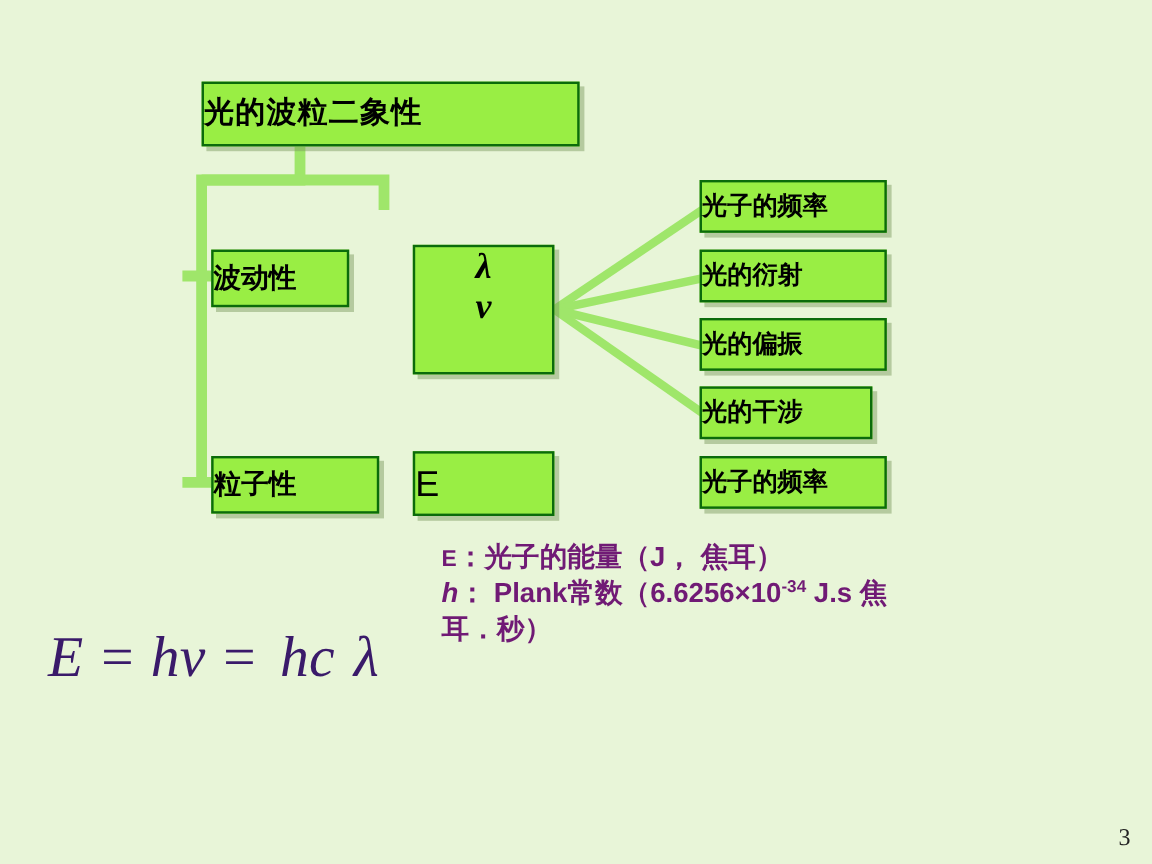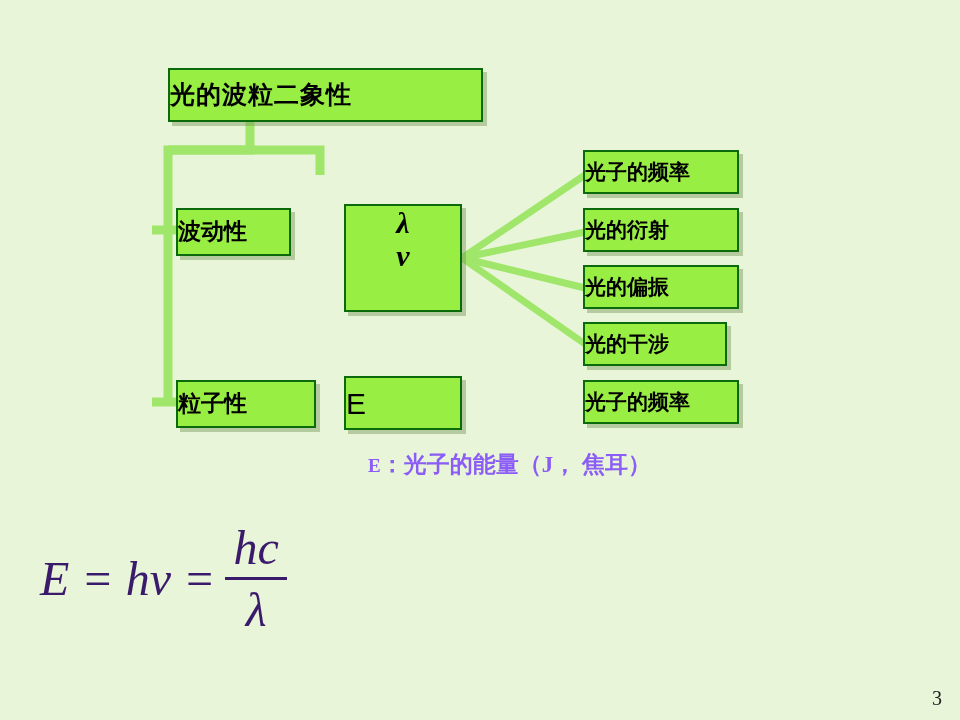--- a/index.html
+++ b/index.html
@@ -26,41 +26,41 @@
   .title-node{font-size:25px;letter-spacing:1px;}
   .cn-node{font-size:23px;}
   .right-node{font-size:21px;}
   .sym-node{font-size:30px;font-style:italic;font-family:"Liberation Serif",serif;}
   .e-node{font-size:30px;font-family:"Liberation Sans",sans-serif;font-weight:normal;}
   svg.lines{position:absolute;left:0;top:0;width:960px;height:720px;pointer-events:none;}
 
   
   .legend{
     position:absolute;left:368px;top:450px;width:585px;
-    color:#8b5cf6;
-    font-family:Liberation Serif, serif;
+    color:#701a75;
+    font-family:Liberation Sans, sans-serif;
     font-weight:bold;
     font-size:23px;
     line-height:1.30;
   }
   .legend div{white-space:normal;}
   .legend .it{font-style:italic;}
   .small{font-size:19px;}
   sup{font-size:0.62em;vertical-align:super;}
 
   
   .formula{
     position:absolute;left:40px;top:520px;
     color:#3a1a6a;
     font-family:"Liberation Serif", serif;
     font-style:italic;
     font-size:48px;
     display:flex;align-items:center;
   }
-  .frac{display:inline-flex;flex-direction:column;align-items:center;margin-left:10px;}
+  .frac{display:inline-flex;flex-direction:row;align-items:center;margin-left:10px;}
   .frac .num{padding:0 8px;}
   .frac .bar{width:100%;height:3px;background:#3a1a6a;margin:2px 0;}
   .frac .den{padding:0 8px;}
 
   
   .pagenum{
     position:absolute;right:18px;bottom:10px;
     font-family:"Liberation Serif",serif;
     font-size:20px;color:#222;
   }
@@ -116,20 +116,26 @@
     <span>光的干涉</span>
   </div>
   <div class="node right-node" style="left:583px;top:380px;width:156px;height:44px;">
     <span>光子的频率</span>
   </div>
 
   <div class="legend">
     <div>
       <span class="small">E</span><span>：光子的能量（J， 焦耳）</span>
     </div>
+    <div>
+      <span class="it">h</span><span>： Plank常数（6.6256×10</span><sup>-34</sup><span> J.s 焦</span>
+    </div>
+    <div>
+      <span>耳．秒）</span>
+    </div>
   </div>
 
   <div class="formula">
     <span>E = hν =</span>
     <span class="frac">
       <span class="num">hc</span>
       <span class="bar"></span>
       <span class="den">λ</span>
     </span>
   </div>

